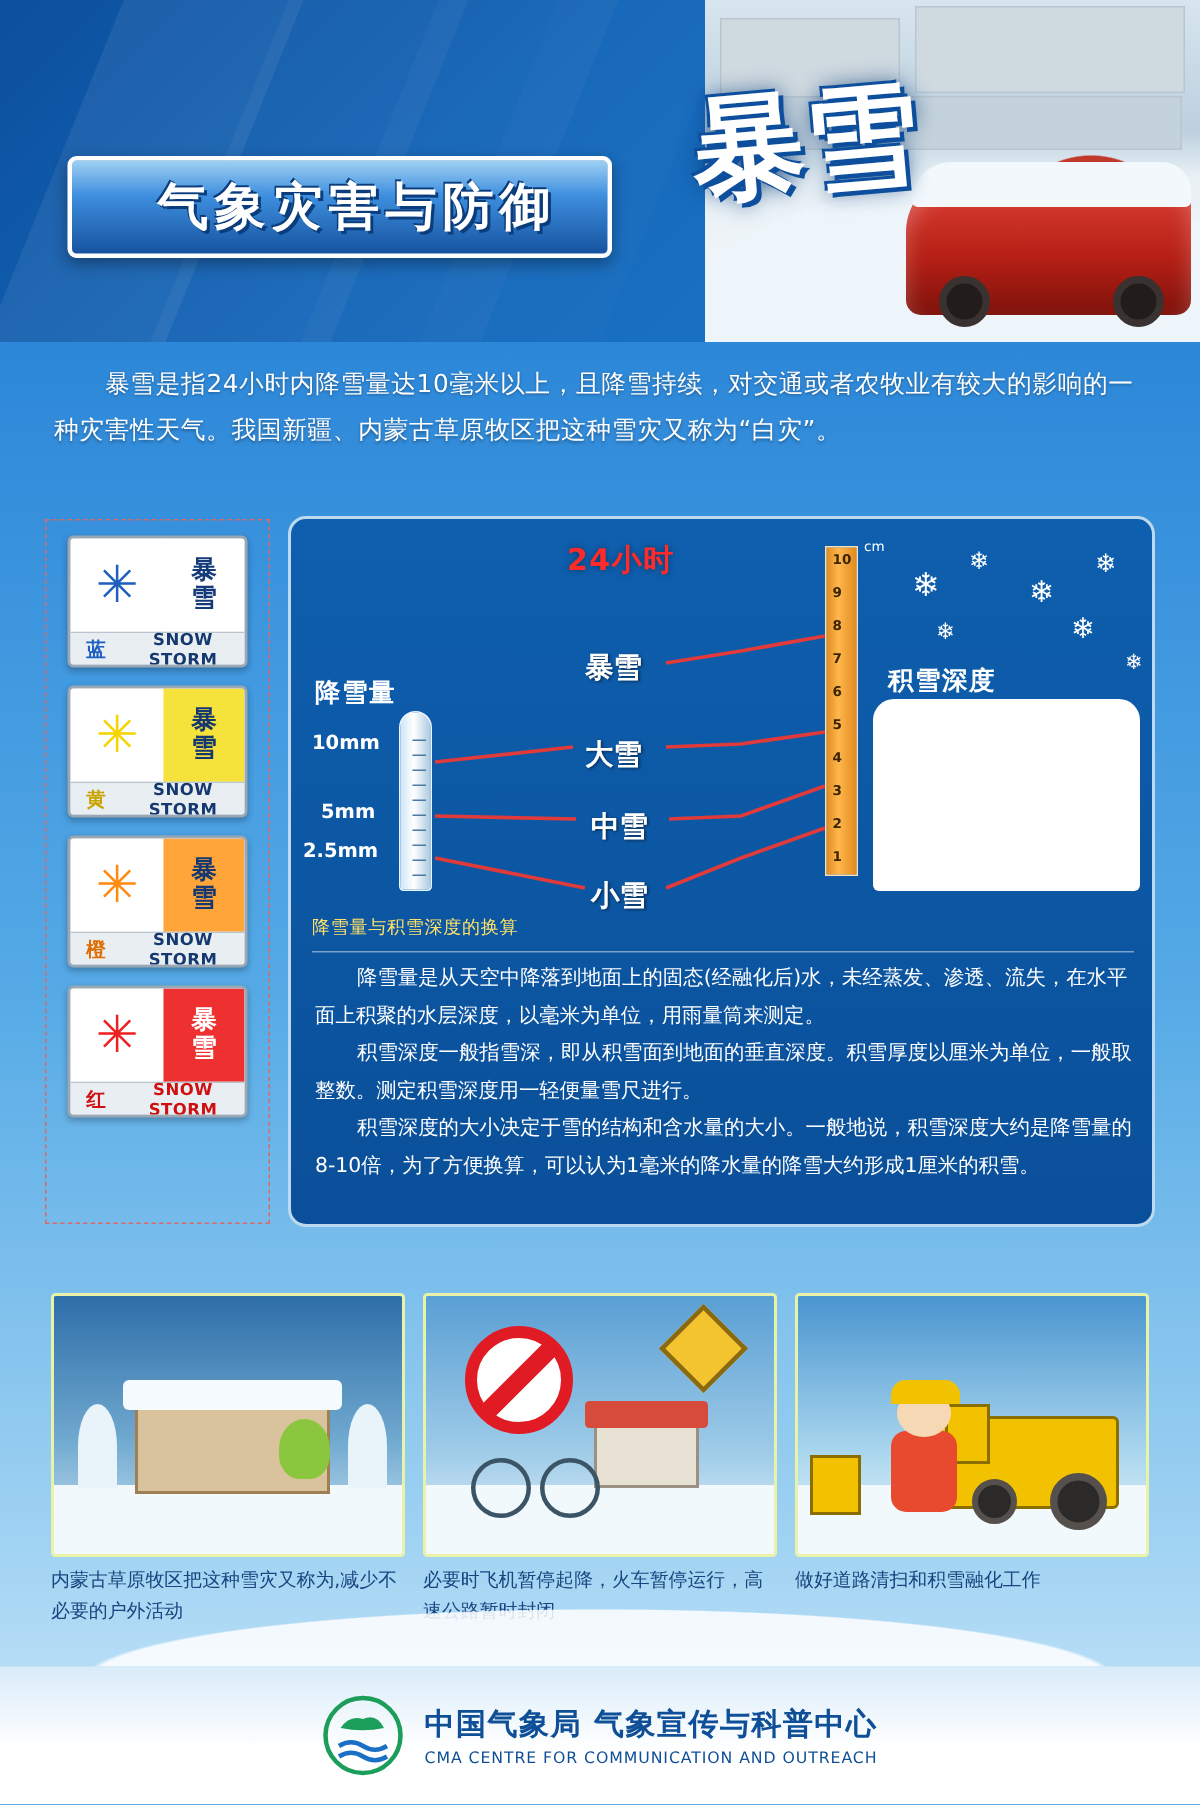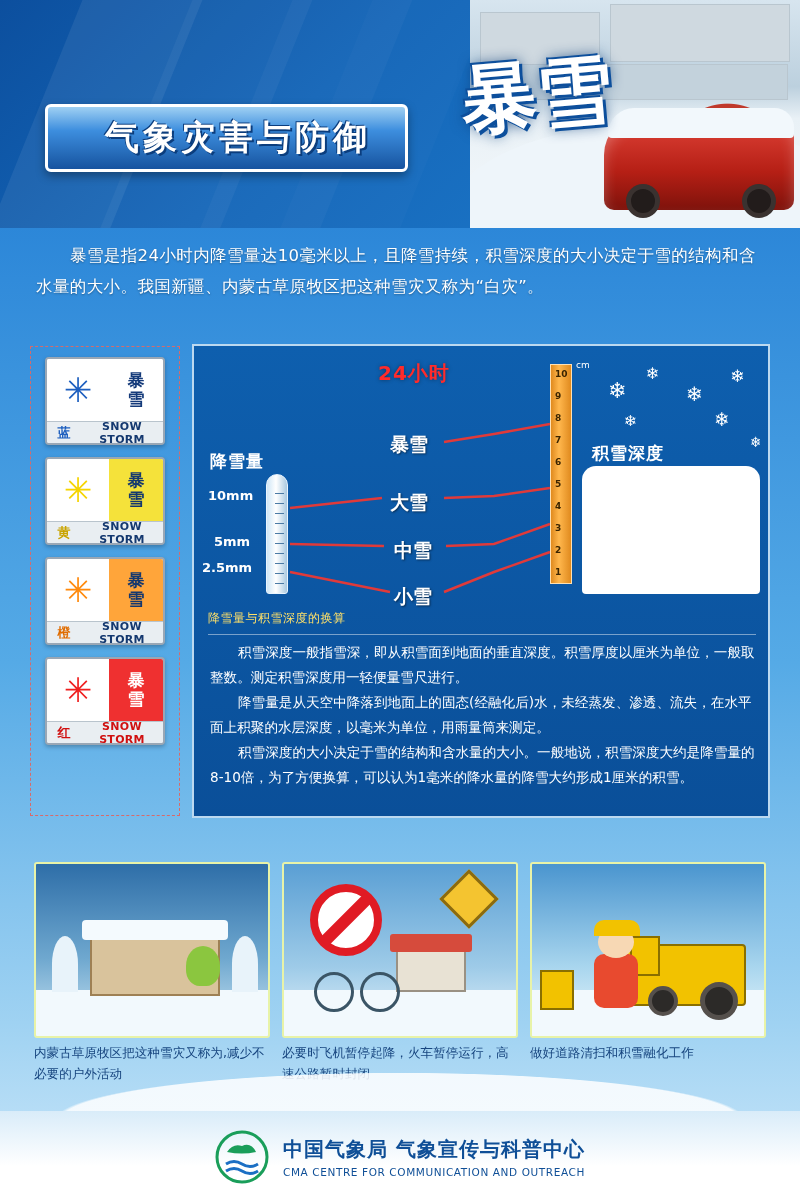--- a/index.html
+++ b/index.html
@@ -107,21 +107,21 @@
     width: 34px; text-align: center; font-size: 13px; font-weight: bold;
   }
   .sig-en {
     flex: 1; text-align: center; font-size: 11px; font-weight: bold;
     color: #14386f; letter-spacing: .3px;
   }
   
   .panel {
     position: absolute; left: 192px; top: 344px; width: 578px; height: 474px;
     background: linear-gradient(180deg,#0e5fae 0%,#0a4f99 100%);
-    border: 2px solid #bcd9f0; border-radius: 0; overflow: hidden;
+    border: 2px solid #bcd9f0; border-radius: 12px; overflow: hidden;
   }
   .panel-24 {
     position: absolute; left: 184px; top: 14px; font-size: 20px; font-weight: bold;
     color: #ff2b2b; text-shadow: 0 0 4px rgba(0,0,0,.4); letter-spacing: 1px;
   }
   .lbl-snowfall {
     position: absolute; left: 16px; top: 104px; color: #fff; font-size: 17px;
     font-weight: bold; letter-spacing: 1px;
   }
   .tube {
@@ -235,21 +235,21 @@
       <div class="wheel" style="right:140px"></div>
     </div>
 
     <div class="title-plate">
       <h1>气象灾害与防御</h1>
     </div>
 
     <div class="big-word">暴雪</div>
   </div>
 
-  <div class="intro">暴雪是指24小时内降雪量达10毫米以上，且降雪持续，积雪深度的大小决定于雪的结构和含水量的大小。我国新疆、内蒙古草原牧区把这种雪灾又称为“白灾”。</div>
+  <div class="intro">暴雪是指24小时内降雪量达10毫米以上，且降雪持续，对交通或者农牧业有较大的影响的一种灾害性天气。我国新疆、内蒙古草原牧区把这种雪灾又称为“白灾”。</div>
 
   <div class="signals">
 
     <div class="sig">
       <div class="sig-top">
         <div class="sig-ico" style="background:#ffffff;color:#1e5fbf">✳</div>
         <div class="sig-cn">
           <span>暴</span>
           <span>雪</span>
         </div>
@@ -366,22 +366,22 @@
     <div class="flake" style="left:492px;top:36px;font-size:20px">❄</div>
     <div class="flake" style="left:536px;top:20px;font-size:17px">❄</div>
     <div class="flake" style="left:430px;top:66px;font-size:15px">❄</div>
     <div class="flake" style="left:520px;top:62px;font-size:19px">❄</div>
     <div class="flake" style="left:556px;top:88px;font-size:14px">❄</div>
 
     <div class="sub-head">降雪量与积雪深度的换算</div>
     <div class="sub-head-line"></div>
 
     <div class="body-text">
+      <p>降雪量是从天空中降落到地面上的固态(经融化后)水，未经蒸发、渗透、流失，在水平面上积聚的水层深度，以毫米为单位，用雨量筒来测定。</p>
       <p>积雪深度一般指雪深，即从积雪面到地面的垂直深度。积雪厚度以厘米为单位，一般取整数。测定积雪深度用一轻便量雪尺进行。</p>
-      <p>降雪量是从天空中降落到地面上的固态(经融化后)水，未经蒸发、渗透、流失，在水平面上积聚的水层深度，以毫米为单位，用雨量筒来测定。</p>
       <p>积雪深度的大小决定于雪的结构和含水量的大小。一般地说，积雪深度大约是降雪量的8-10倍，为了方便换算，可以认为1毫米的降水量的降雪大约形成1厘米的积雪。</p>
     </div>
   </div>
 
 
   <div class="cards">
 
     <div class="card">
       <div class="sky1"></div>
       <div class="ground"></div>

